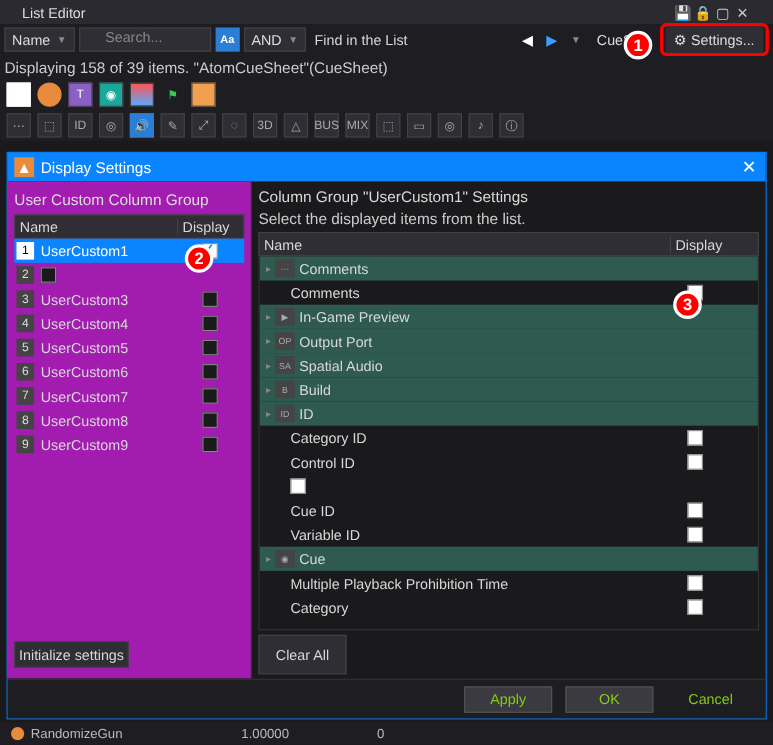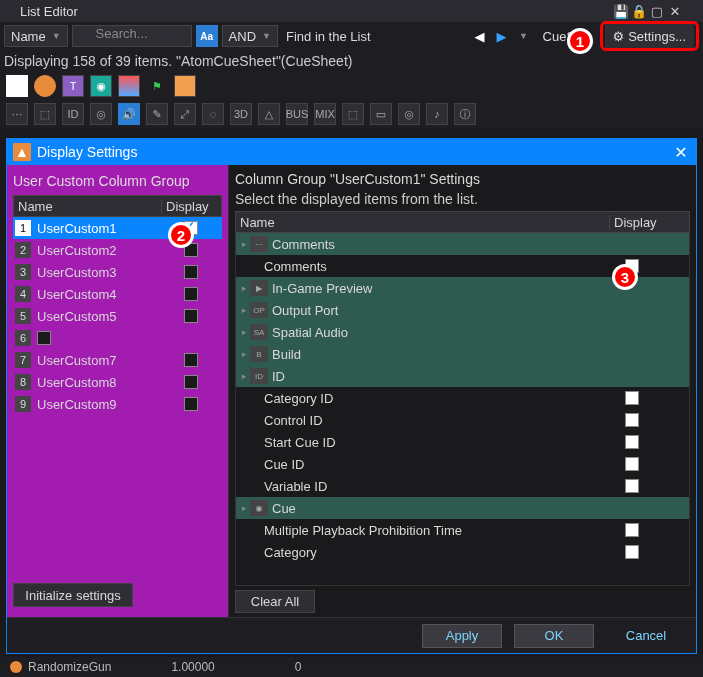--- a/index.html
+++ b/index.html
@@ -44,41 +44,41 @@
 .list-head .col1 { flex: 1; padding-left: 4px; }
 .list-head .col2 { width: 60px; padding-left: 4px; border-left: 1px solid #444; }
 .uc-row { display: flex; align-items: center; height: 22px; padding-left: 2px; }
 .uc-row.selected { background: #0a84ff; color: #fff; }
 .uc-row .num { width: 16px; height: 16px; background: #444; color: #ddd; font-size: 11px; display: flex; align-items: center; justify-content: center; margin-right: 6px; }
 .uc-row.selected .num { background: #fff; color: #000; }
 .uc-row .lbl { flex: 1; }
 .uc-row .chk { width: 14px; height: 14px; border: 1px solid #888; background: #1a1a1d; margin-right: 24px; }
 .uc-row .chk.checked { background: #fff; position: relative; }
 .uc-row .chk.checked::after { content: "✓"; position: absolute; top: -3px; left: 0px; color: #0a84ff; font-size: 12px; font-weight: bold; }
-.init-btn { margin-top: auto; background: #2e2e34; border: 1px solid #444; height: 24px; display: flex; align-items: center; justify-content: center; width: 120px; margin-bottom: 6px; }
+.init-btn { margin-top: auto; background: #2e2e34; border: 1px solid #444; height: 24px; display: flex; align-items: center; justify-content: center; width: 104px; margin-bottom: 6px; }
 
 .right-pane { flex: 1; background: #1a1a1d; display: flex; flex-direction: column; padding: 4px 6px; overflow: hidden; }
 .rp-heading { font-size: 14px; padding: 2px 0; }
 .rp-sub { font-size: 14px; padding: 2px 0; color: #ccc; }
 .rp-head { display: flex; background: #2e2e34; border: 1px solid #444; height: 22px; align-items: center; margin-top: 2px; }
 .rp-head .c1 { flex: 1; padding-left: 4px; }
 .rp-head .c2 { width: 80px; padding-left: 4px; border-left: 1px solid #444; }
 .rp-list { flex: 1; overflow: hidden; border: 1px solid #333; border-top: none; }
 .rp-row { display: flex; align-items: center; height: 22px; padding-left: 2px; }
 .rp-row.group { background: #2e5a50; }
 .rp-row .exp { width: 12px; font-size: 9px; color: #888; text-align: center; }
 .rp-row .ricon { width: 18px; height: 16px; background: #444; margin-right: 4px; display: flex; align-items: center; justify-content: center; font-size: 8px; color: #aaa; }
 .rp-row .rlbl { flex: 1; }
 .rp-row .rchk { width: 14px; height: 14px; border: 1px solid #888; background: #fff; margin-right: 50px; }
 .rp-row.child { padding-left: 28px; }
 
-.clear-btn { background: #2e2e34; border: 1px solid #444; height: 23px; width: 80px; display: flex; align-items: center; justify-content: center; margin-top: 4px; }
+.clear-btn { background: #2e2e34; border: 1px solid #444; height: 36px; width: 80px; display: flex; align-items: center; justify-content: center; margin-top: 4px; }
 
 .dialog-foot { height: 36px; background: #1e1e22; display: flex; align-items: center; justify-content: flex-end; padding: 0 10px; gap: 12px; border-top: 1px solid #333; }
-.dlg-btn { background: #3a3a40; border: 1px solid #555; height: 24px; width: 80px; display: flex; align-items: center; justify-content: center; color: #7dd3fc; }
+.dlg-btn { background: #3a3a40; border: 1px solid #555; height: 24px; width: 80px; display: flex; align-items: center; justify-content: center; color: #84cc16; }
 
 
 .callout { position: absolute; width: 26px; height: 26px; background: #f00; border: 3px solid #fff; border-radius: 50%; color: #fff; font-weight: bold; font-size: 15px; display: flex; align-items: center; justify-content: center; z-index: 100; }
 
 
 .bottom-sliver { position: absolute; left: 0; bottom: 0; width: 703px; height: 20px; background: #1e1e22; display: flex; align-items: center; padding: 0 10px; color: #bbb; font-size: 12px; }
 .bottom-sliver .bdot { width: 12px; height: 12px; background: #e88b3c; border-radius: 50%; margin-right: 6px; }
 </style>
 </head>
 <body>
@@ -168,40 +168,40 @@
         <div class="col2">Display</div>
       </div>
       <div id="uc-list">
           <div class="uc-row selected">
             <div class="num">1</div>
     <div class="lbl">UserCustom1</div>
     <div class="chk checked"></div>
           </div>
           <div class="uc-row">
             <div class="num">2</div>
-    <div class="lbl">UserCustom2</div>
     <div class="chk "></div>
           </div>
           <div class="uc-row">
             <div class="num">3</div>
     <div class="lbl">UserCustom3</div>
     <div class="chk "></div>
           </div>
           <div class="uc-row">
             <div class="num">4</div>
     <div class="lbl">UserCustom4</div>
     <div class="chk "></div>
           </div>
           <div class="uc-row">
             <div class="num">5</div>
     <div class="lbl">UserCustom5</div>
     <div class="chk "></div>
           </div>
           <div class="uc-row">
             <div class="num">6</div>
+    <div class="lbl">UserCustom6</div>
     <div class="chk "></div>
           </div>
           <div class="uc-row">
             <div class="num">7</div>
     <div class="lbl">UserCustom7</div>
     <div class="chk "></div>
           </div>
           <div class="uc-row">
             <div class="num">8</div>
     <div class="lbl">UserCustom8</div>
@@ -260,21 +260,20 @@
           </div>
           <div class="rp-row child">
             <div class="rlbl">Category ID</div>
       <div class="rchk"></div>
           </div>
           <div class="rp-row child">
             <div class="rlbl">Control ID</div>
       <div class="rchk"></div>
           </div>
           <div class="rp-row child">
-            <div class="rlbl">Start Cue ID</div>
       <div class="rchk"></div>
           </div>
           <div class="rp-row child">
             <div class="rlbl">Cue ID</div>
       <div class="rchk"></div>
           </div>
           <div class="rp-row child">
             <div class="rlbl">Variable ID</div>
       <div class="rchk"></div>
           </div>
@@ -302,15 +301,15 @@
   </div>
 </div>
 
 <div class="callout" style="left:567px; top:28px;">1</div>
 <div class="callout" style="left:168px; top:222px;">2</div>
 <div class="callout" style="left:612px; top:264px;">3</div>
 
 <div class="bottom-sliver">
   <div class="bdot"></div>
   <span>RandomizeGun</span>
-  <span style="margin-left:60px;">1.00000</span>
+  <span style="margin-left:108px;">1.00000</span>
   <span style="margin-left:80px;">0</span>
 </div>
 
 </body></html>

